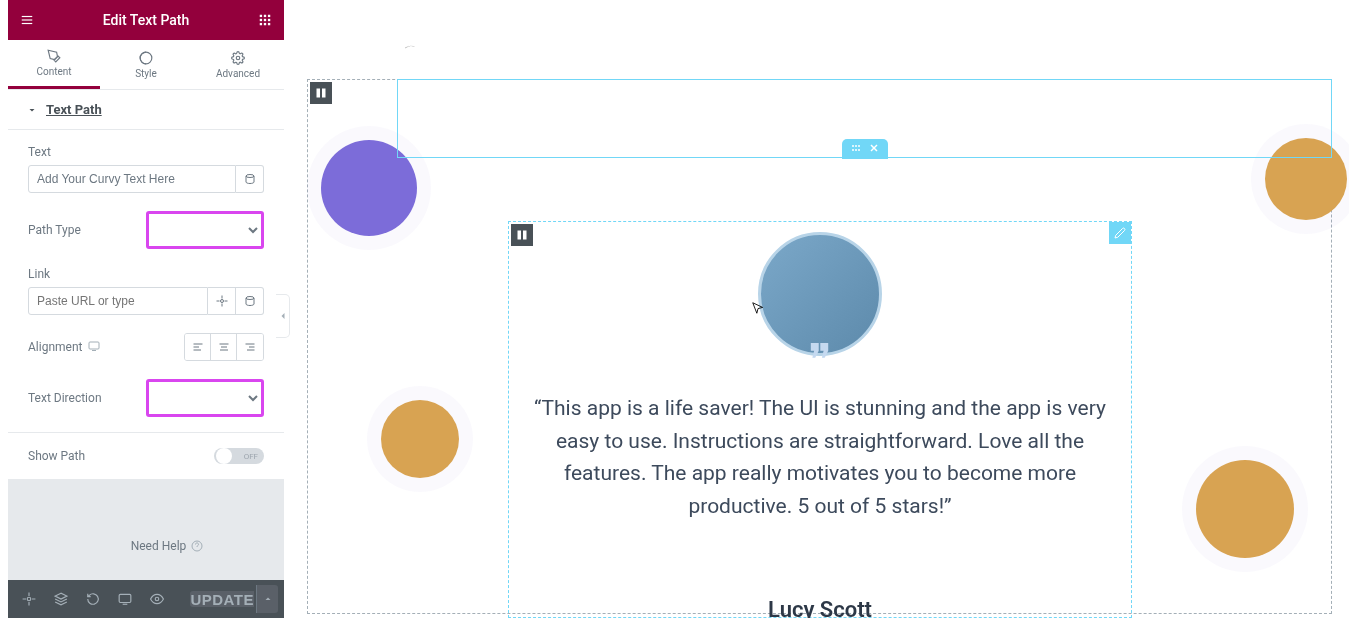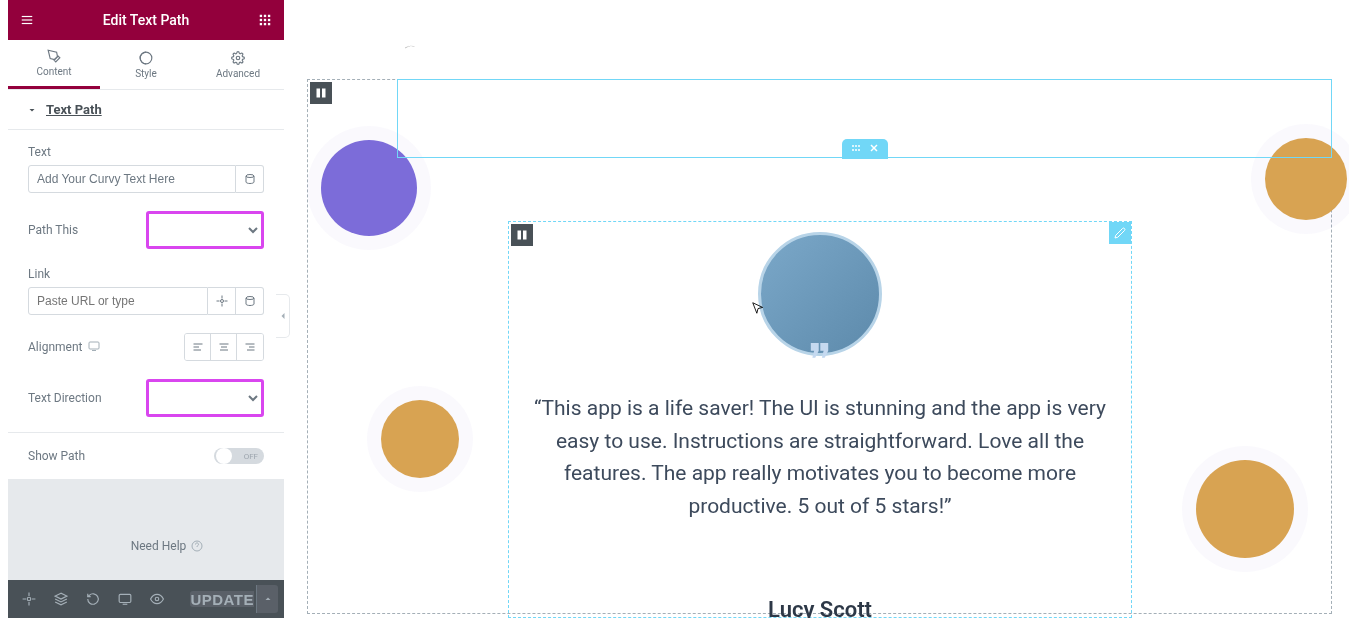--- a/index.html
+++ b/index.html
@@ -138,21 +138,21 @@
           <input class="text-input" value="Add Your Curvy Text Here" style="">
           <div class="input-btn">
             <svg class="sm" viewBox="0 0 24 24" fill="none" stroke="#6d7882" stroke-width="2">
                 <ellipse cx="12" cy="6" rx="8" ry="3"></ellipse>
                 <path d="M4 6v12c0 1.66 3.58 3 8 3s8-1.34 8-3V6"></path>
               </svg>
           </div>
         </div>
       </div>
       <div class="control-row">
-        <div class="control-label">Path This</div>
+        <div class="control-label">Path Type</div>
         <select class="select"><option>Wave</option></select>
       </div>
       <div class="control-group">
         <div class="control-label">Link</div>
         <div class="input-with-btn">
           <input class="text-input" placeholder="Paste URL or type" style="">
           <div class="input-btn">
             <svg class="sm" viewBox="0 0 24 24" fill="none" stroke="#6d7882" stroke-width="2">
                 <circle cx="12" cy="12" r="3"></circle>
                 <path d="M12 1v6m0 10v6m11-11h-6M7 12H1"></path>

